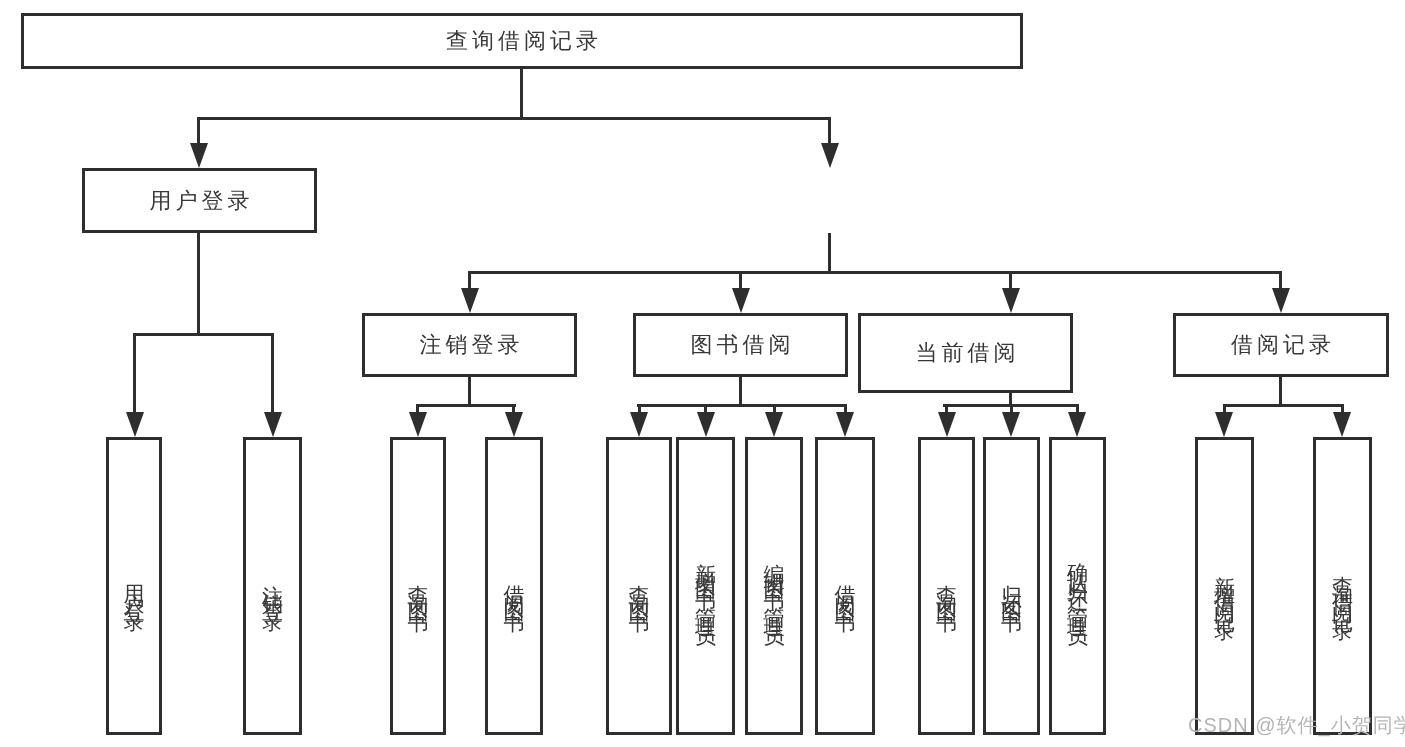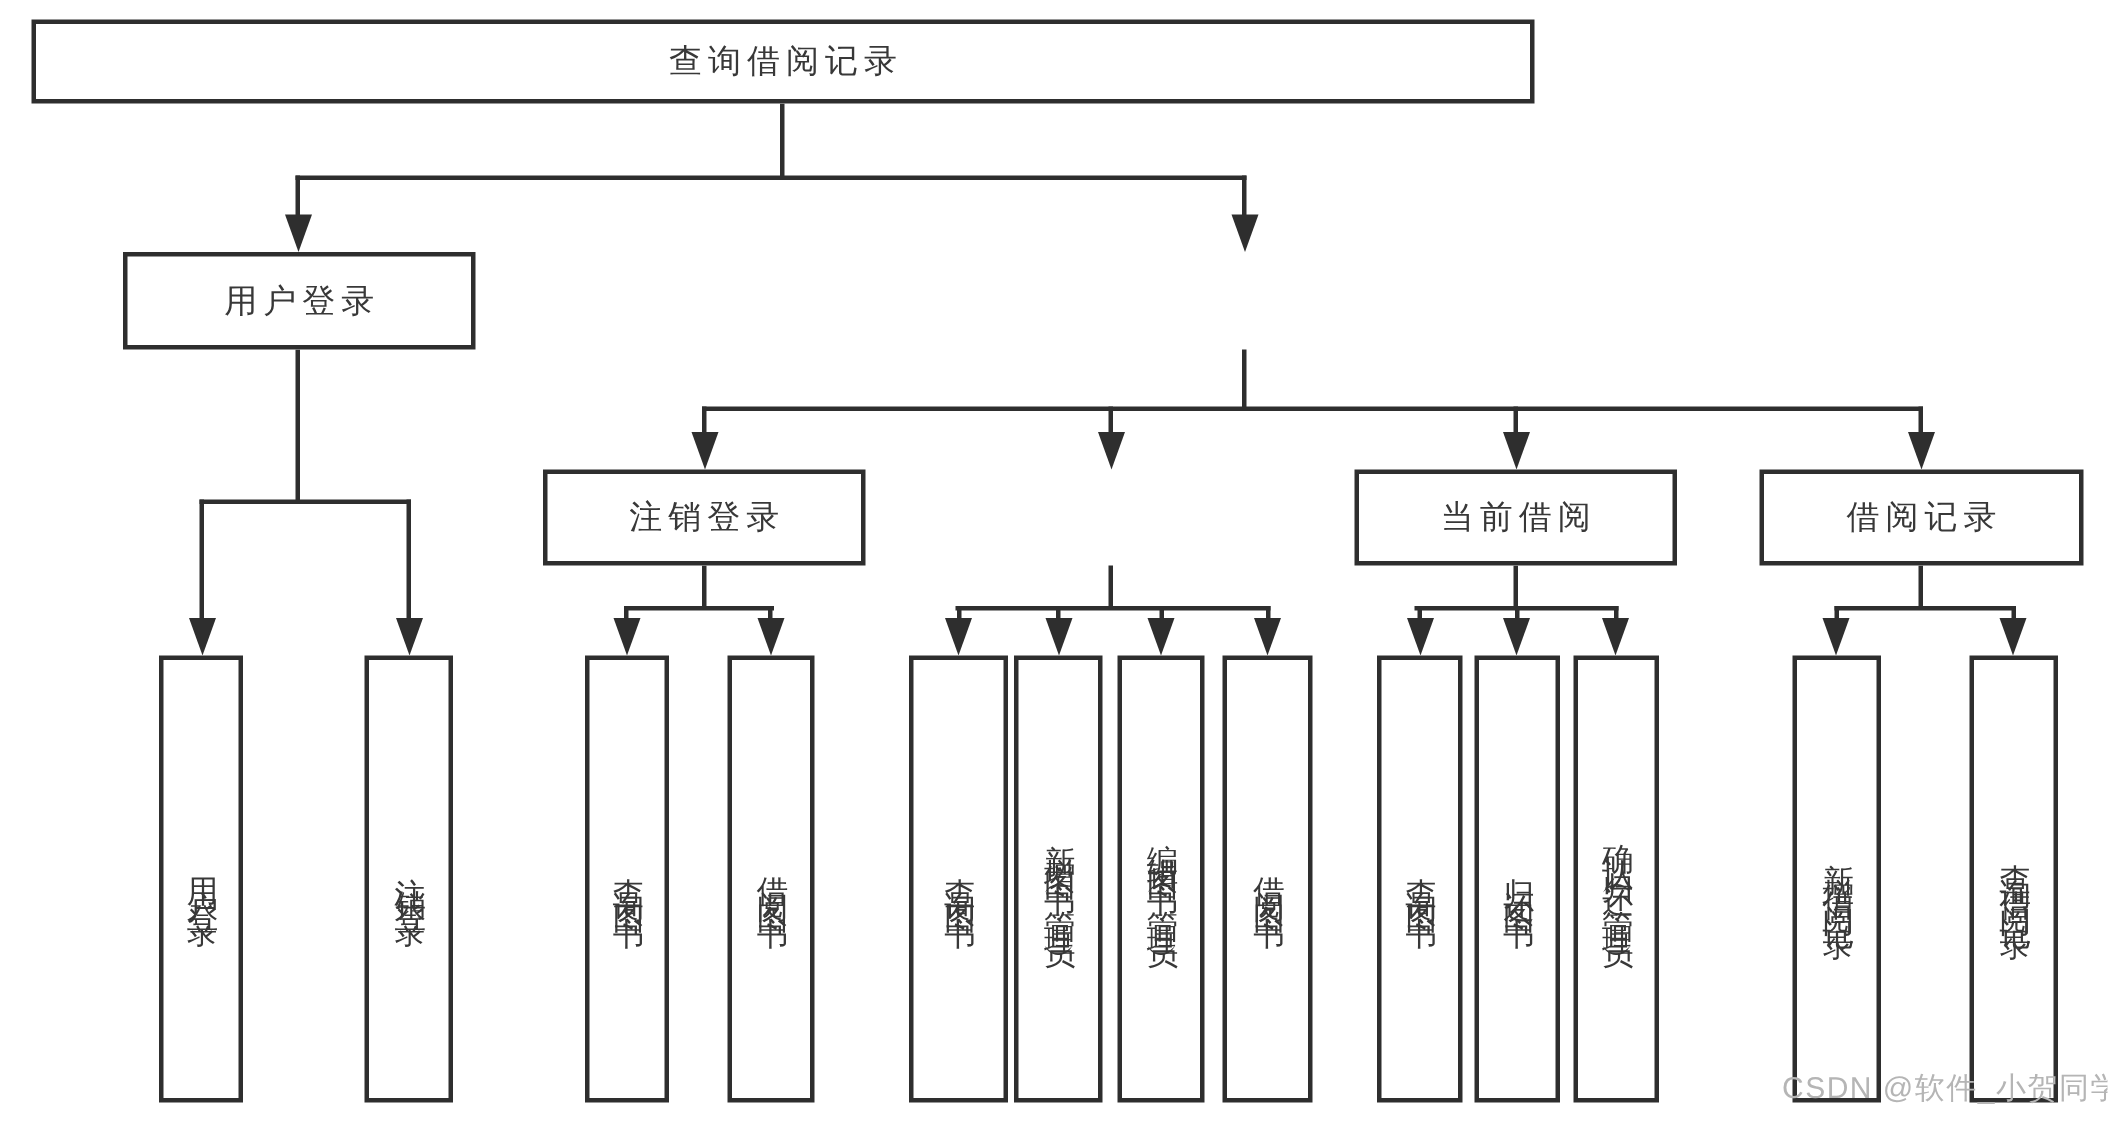--- a/index.html
+++ b/index.html
@@ -97,21 +97,22 @@
   <div class="vl" style="left:468px;top:271px;width:3px;height:21px"></div>
   <div class="ar" style="left:461px;top:288px"></div>
   <div class="vl" style="left:739px;top:271px;width:3px;height:21px"></div>
   <div class="ar" style="left:732px;top:288px"></div>
   <div class="vl" style="left:1009px;top:271px;width:3px;height:21px"></div>
   <div class="ar" style="left:1002px;top:288px"></div>
   <div class="vl" style="left:1279px;top:271px;width:3px;height:21px"></div>
   <div class="ar" style="left:1272px;top:288px"></div>
 
   <div class="node" style="left:362px;top:313px;width:215px;height:64px">注销登录</div>
-  <div class="node" style="left:903px;top:313px;width:215px;height:64px">当前借阅</div>
+  <div class="node" style="left:633px;top:313px;width:215px;height:64px">图书借阅</div>
+  <div class="node" style="left:858px;top:313px;width:215px;height:80px">当前借阅</div>
   <div class="node" style="left:1173px;top:313px;width:216px;height:64px">借阅记录</div>
 
   <div class="vl" style="left:468px;top:377px;width:3px;height:29px"></div>
   <div class="hl" style="left:416px;top:404px;width:100px;height:3px"></div>
   <div class="vl" style="left:416px;top:404px;width:3px;height:10px"></div>
   <div class="ar" style="left:409px;top:412px"></div>
   <div class="vl" style="left:512px;top:404px;width:3px;height:10px"></div>
   <div class="ar" style="left:505px;top:412px"></div>
 
   <div class="vl" style="left:739px;top:377px;width:3px;height:29px"></div>

